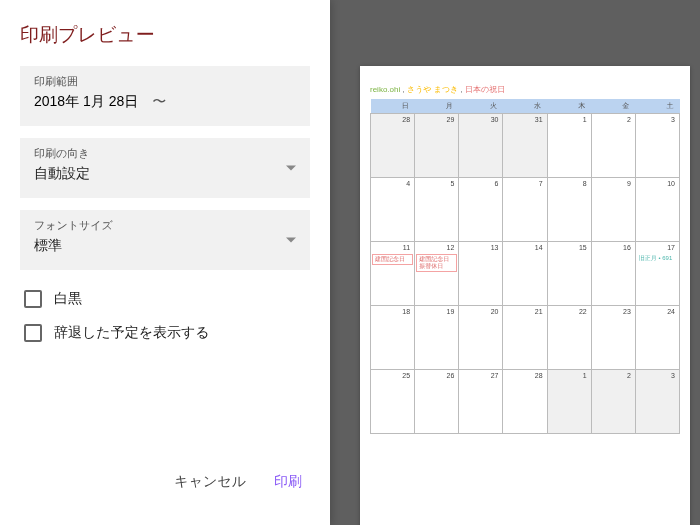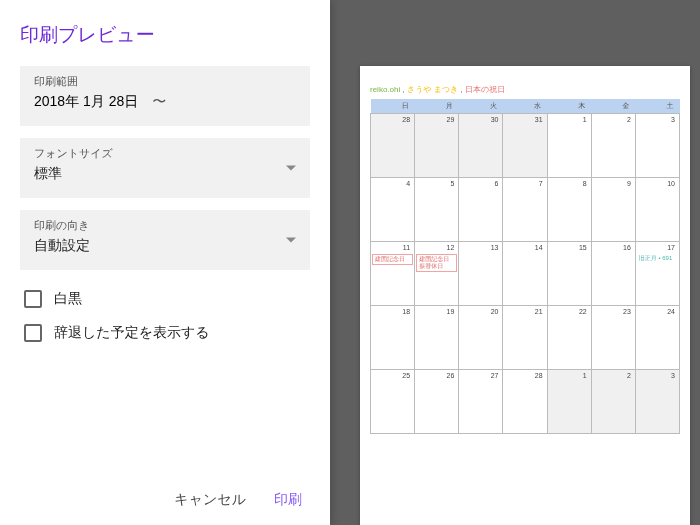--- a/index.html
+++ b/index.html
@@ -1,33 +1,33 @@
 <!DOCTYPE html>
 <html><head>
 <meta charset="utf-8">
 <style>
 * { box-sizing: border-box; margin: 0; padding: 0; }
 body { font-family: -apple-system, "Hiragino Sans", "Yu Gothic", sans-serif; width: 700px; height: 525px; overflow: hidden; background: #5f5f5f; position: relative; }
 
 .panel { position: absolute; left: 0; top: 0; width: 330px; height: 525px; background: #fff; box-shadow: 2px 0 8px rgba(0,0,0,0.2); display: flex; flex-direction: column; }
 .panel-inner { padding: 22px 20px 0 20px; flex: 1; }
-.title { font-size: 19px; font-weight: 400; color: #6d28d9; margin-bottom: 18px; }
+.title { font-size: 19px; font-weight: 400; color: #7f1d1d; margin-bottom: 18px; }
 
 .field { background: #f1f1f1; padding: 8px 14px 15px 14px; margin-bottom: 12px; position: relative; }
 .field-label { font-size: 11px; color: #555; margin-bottom: 4px; }
 .field-value { font-size: 14px; color: #222; }
 .range-row { display: flex; align-items: flex-start; gap: 14px; font-size: 14px; }
 .range-tilde { color: #555; }
 .dropdown-arrow { position: absolute; right: 14px; top: 50%; transform: translateY(-50%); width: 0; height: 0; border-left: 5px solid transparent; border-right: 5px solid transparent; border-top: 5px solid #888; }
 
 .checkbox-row { display: flex; align-items: center; gap: 12px; padding: 8px 4px; cursor: pointer; }
 .checkbox { width: 18px; height: 18px; border: 2px solid #666; border-radius: 2px; flex-shrink: 0; }
 .checkbox-label { font-size: 14px; color: #222; }
 
-.footer { padding: 16px 28px 16px 0; display: flex; justify-content: flex-end; gap: 28px; }
+.footer { padding: 16px 28px 34px 0; display: flex; justify-content: flex-end; gap: 28px; }
 .btn-cancel { font-size: 14px; color: #444; background: none; border: none; cursor: pointer; font-weight: 500; }
 .btn-print { font-size: 14px; color: #8b5cf6; background: none; border: none; cursor: pointer; font-weight: 500; }
 
 .preview { position: absolute; left: 360px; top: 50px; width: 330px; height: 524px; background: #fff; padding: 18px 10px; box-shadow: 0 1px 4px rgba(0,0,0,0.3); margin-top: 16px; }
 .legend { font-size: 8px; margin-bottom: 4px; }
 .lg-a { color: #7cb342; }
 .lg-b { color: #fbbc04; }
 .lg-c { color: #e57373; }
 .lg-d { color: #666; }
 
@@ -49,28 +49,28 @@
 
     <div class="field">
       <div class="field-label">印刷範囲</div>
       <div class="range-row">
         <span>2018年 1月 28日</span>
         <span class="range-tilde">〜</span>
       </div>
     </div>
 
     <div class="field">
+      <div class="field-label">印刷の向き</div>
+      <div class="field-value">自動設定</div>
+      <span class="dropdown-arrow"></span>
+    </div>
+
+    <div class="field">
       <div class="field-label">フォントサイズ</div>
       <div class="field-value">標準</div>
-      <span class="dropdown-arrow"></span>
-    </div>
-
-    <div class="field">
-      <div class="field-label">印刷の向き</div>
-      <div class="field-value">自動設定</div>
       <span class="dropdown-arrow"></span>
     </div>
 
     <div class="checkbox-row">
       <span class="checkbox"></span>
       <span class="checkbox-label">白黒</span>
     </div>
 
     <div class="checkbox-row">
       <span class="checkbox"></span>

